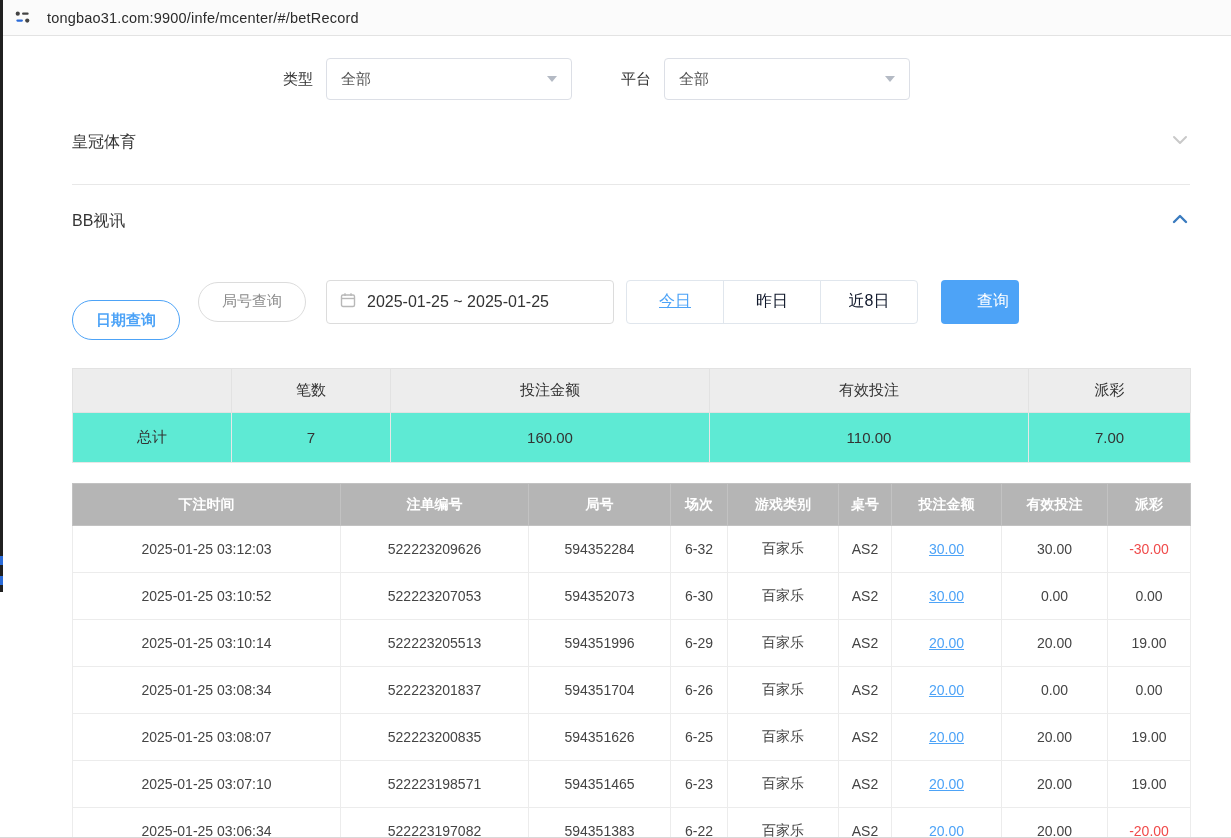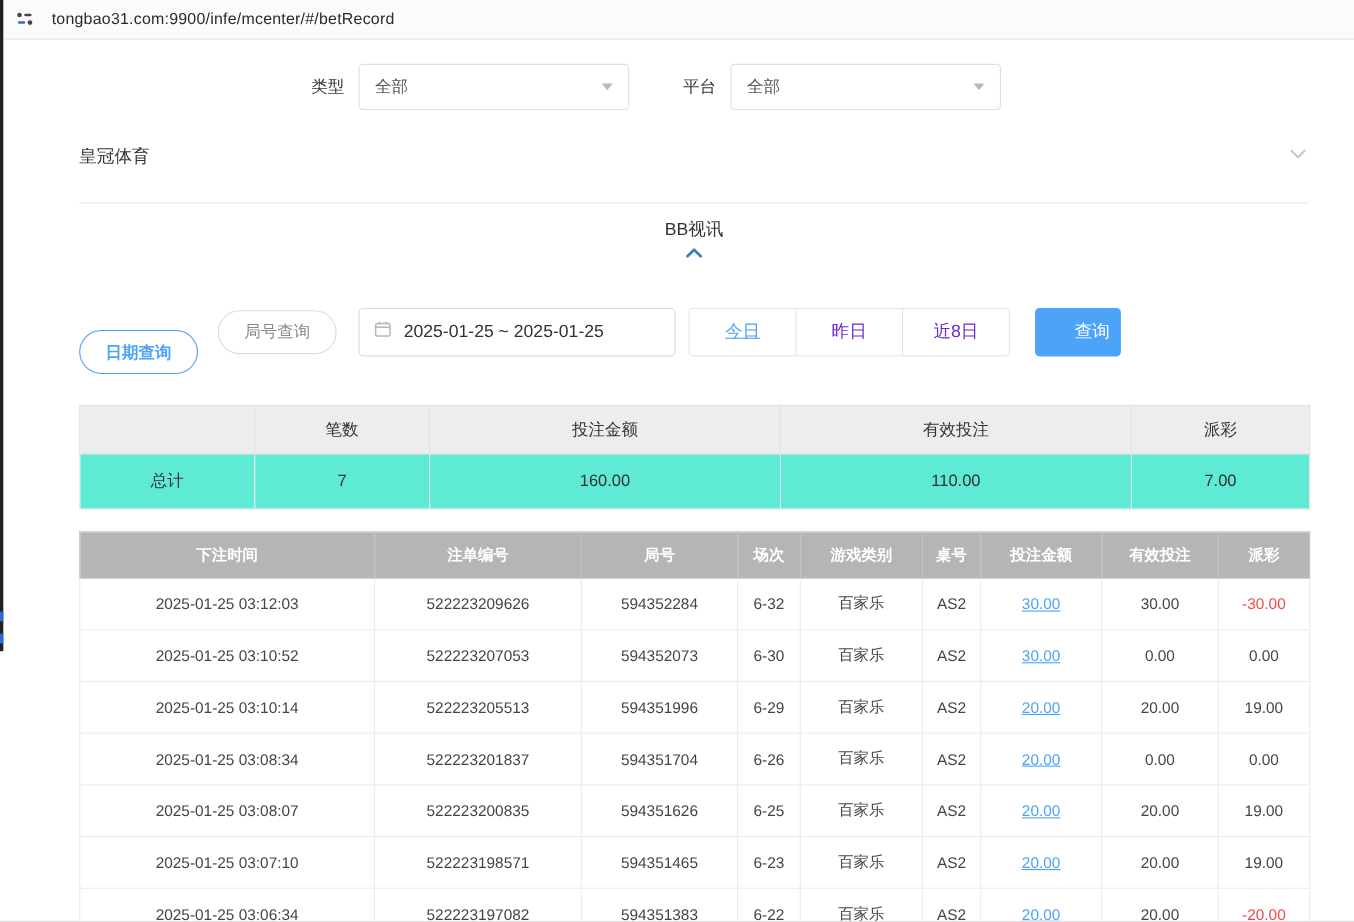--- a/index.html
+++ b/index.html
@@ -37,39 +37,39 @@
   .select{
     width:246px;height:42px;border:1px solid #dcdfe6;border-radius:4px;background:#fff;
     display:flex;align-items:center;justify-content:space-between;padding:0 14px;cursor:pointer;
   }
   .select .val{font-size:15px;color:#555;}
   .caret{width:0;height:0;border-left:5px solid transparent;border-right:5px solid transparent;border-top:6px solid #b4bac4;}
 
   
   .section-header{display:flex;align-items:center;justify-content:space-between;height:44px;cursor:pointer;}
   .section-header.crown{margin-top:20px;}
-  .section-header.bb{margin-top:14px;flex-direction:column;}
+  .section-header.bb{margin-top:14px;}
   .section-title{font-size:16px;font-weight:normal;color:#333;}
   .divider{border:none;border-top:1px solid #e8e8e8;margin:20px 0 0 0;}
 
   
   .query-row{margin-top:20px;display:flex;align-items:center;}
   .btn-pill{
     height:40px;padding:0 23px;border-radius:20px;background:#fff;font-size:15px;cursor:pointer;
   }
   .btn-pill.blue{border:1px solid var(--accent);color:var(--accent);font-weight:bold;margin-top:37px;}
   .btn-pill.gray{border:1px solid #dcdcdc;color:#8a8a8a;margin-left:18px;}
   .date-input{
     margin-left:20px;width:288px;height:44px;border:1px solid #dcdcdc;border-radius:4px;background:#fff;
     display:flex;align-items:center;padding:0 13px;gap:11px;cursor:pointer;
   }
   .date-input .date-text{font-size:16px;color:#333;}
   .btn-group{display:flex;margin-left:12px;}
   .group-btn{
-    width:98px;height:44px;background:#fff;border:1px solid #e0e6ed;font-size:16px;color:#6d28d9;
+    width:98px;height:44px;background:#fff;border:1px solid #e0e6ed;font-size:16px;color:#0f172a;
     cursor:pointer;margin-left:-1px;
   }
   .group-btn:first-child{border-radius:4px 0 0 4px;margin-left:0;text-decoration:underline;}
   .group-btn:last-child{border-radius:0 4px 4px 0;}
   .group-btn.active{color:var(--accent);}
   .btn-primary{
     margin-left:23px;width:78px;height:44px;border:none;border-radius:4px;background:var(--accent);
     color:#fff;font-size:16px;cursor:pointer;padding-left:32px;
   }
 

